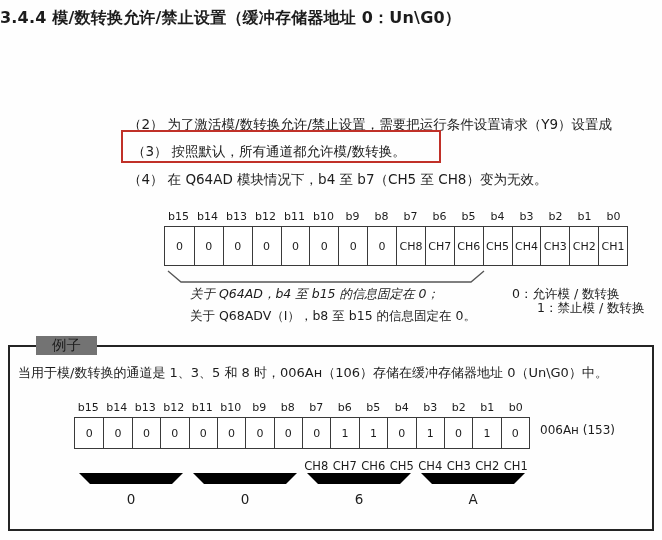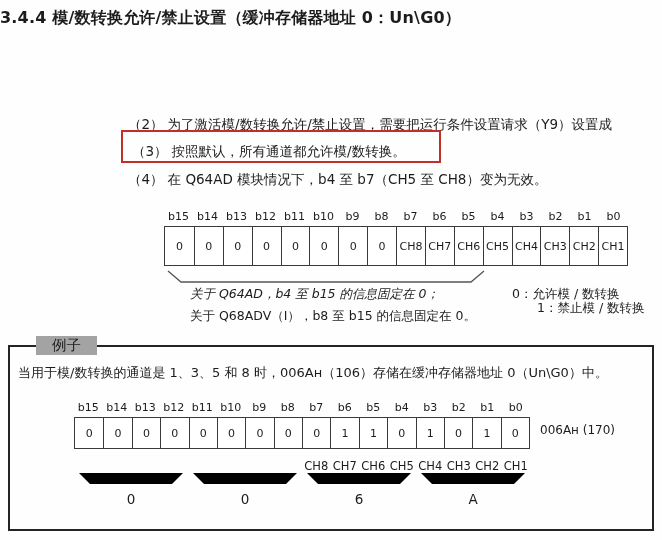--- a/index.html
+++ b/index.html
@@ -45,21 +45,21 @@
   .n-left1{left:190px;top:286px;font-style:italic;}
   .n-left2{left:190px;top:308px;}
   .n-right1{left:512px;top:286px;}
   .n-right2{left:512px;top:300px;margin-left:25px;}
 
   .example-box{
     position:absolute;left:8px;top:345px;width:646px;height:186px;
     border:2px solid #242424;box-sizing:border-box;background:#fefefe;
   }
   .example-label{
-    position:absolute;left:26px;top:-11px;background:#a3a3a3;
+    position:absolute;left:26px;top:-11px;background:#737373;
     padding:0 16px;font-size:14.5px;white-space:nowrap;
   }
   .example-desc{position:absolute;left:8px;top:17px;font-size:13px;white-space:nowrap;}
   .value-label{position:absolute;left:530px;top:76px;font-size:12px;white-space:nowrap;}
   .channels{
     position:absolute;left:292px;top:112px;width:228px;
     display:grid;grid-template-columns:repeat(8,1fr);font-size:11.5px;
   }
   .channels span{text-align:center;white-space:nowrap;}
   .nibble-braces{position:absolute;left:64px;top:124px;}
@@ -175,21 +175,21 @@
           <span>1</span>
           <span>1</span>
           <span>0</span>
           <span>1</span>
           <span>0</span>
           <span>1</span>
           <span>0</span>
         </div>
     </div>
 
-    <div class="value-label">006Aʜ (170)</div>
+    <div class="value-label">006Aʜ (153)</div>
 
     <div class="channels">
         <span>CH8</span>
         <span>CH7</span>
         <span>CH6</span>
         <span>CH5</span>
         <span>CH4</span>
         <span>CH3</span>
         <span>CH2</span>
         <span>CH1</span>

